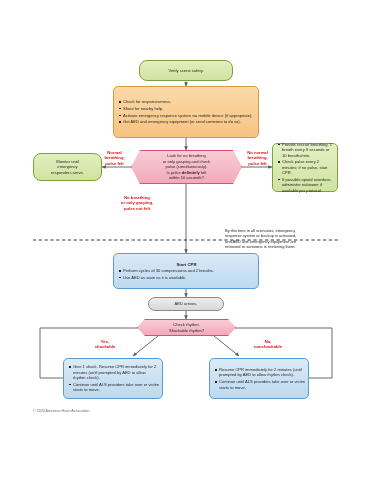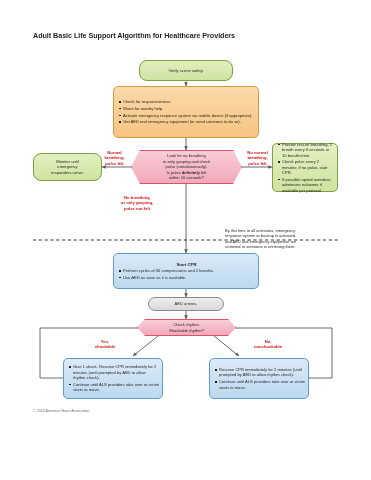--- a/index.html
+++ b/index.html
@@ -167,21 +167,20 @@
     height: 480px;
     pointer-events: none;
   }
   .b { font-weight: bold; }
 </style>
 </head>
 <body>
 
 <div id="page">
 
-  <div class="title">Adult Basic Life Support Algorithm for Healthcare Providers</div>
 
   <svg id="wires" viewBox="0 0 371 480">
     <defs>
       <marker id="arrow" markerWidth="5" markerHeight="5" refX="4.2" refY="2" orient="auto">
         <path d="M0,0 L4.4,2 L0,4 z" fill="#58595b"></path>
       </marker>
     </defs>
     <g stroke="#58595b" stroke-width="0.9" fill="none">
 
       <line x1="186" y1="81.5" x2="186" y2="86" marker-end="url(#arrow)"></line>

